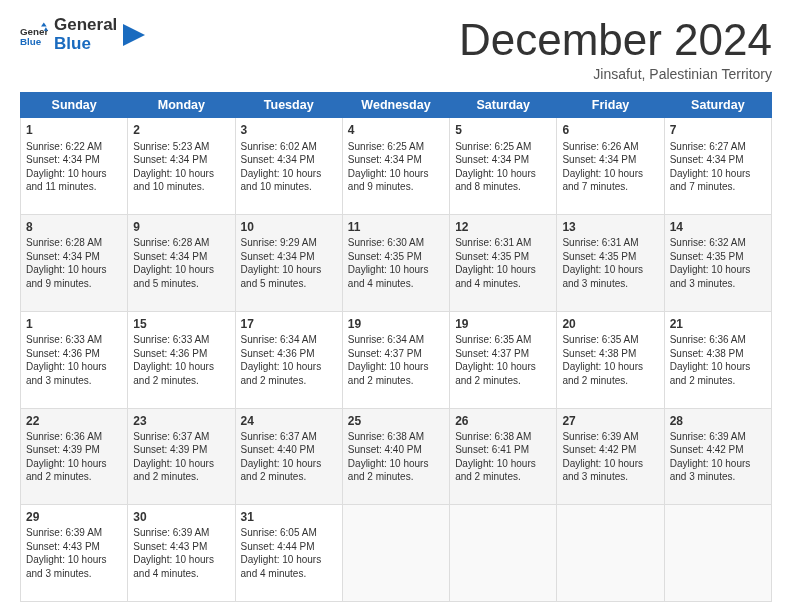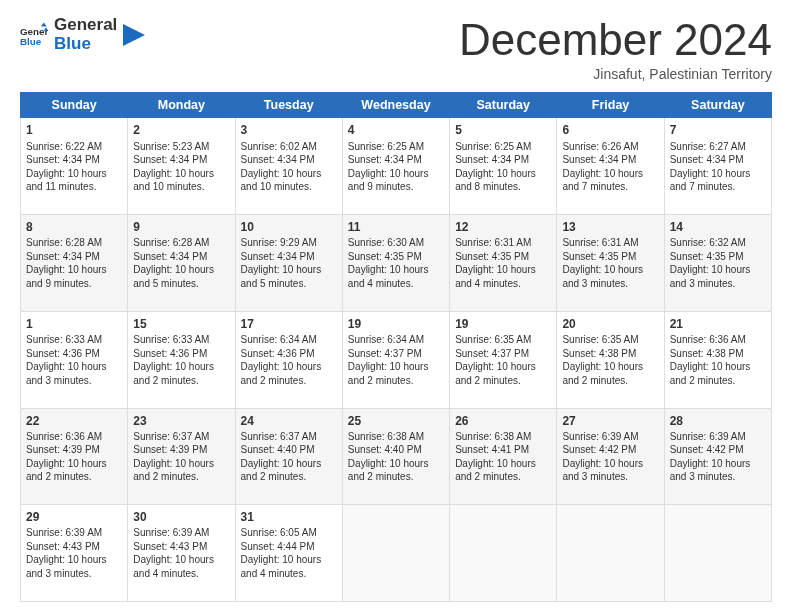--- a/index.html
+++ b/index.html
@@ -276,21 +276,21 @@
   </td>
           <td>
     <span class="day-num">25</span>
     <span>Sunrise: 6:38 AM</span><br>
     <span>Sunset: 4:40 PM</span><br>
     <span>Daylight: 10 hours and 2 minutes.</span>
   </td>
           <td>
     <span class="day-num">26</span>
     <span>Sunrise: 6:38 AM</span><br>
-    <span>Sunset: 4:41 PM</span><br>
+    <span>Sunset: 6:41 PM</span><br>
     <span>Daylight: 10 hours and 2 minutes.</span>
   </td>
           <td>
     <span class="day-num">27</span>
     <span>Sunrise: 6:39 AM</span><br>
     <span>Sunset: 4:42 PM</span><br>
     <span>Daylight: 10 hours and 3 minutes.</span>
   </td>
           <td>
     <span class="day-num">28</span>

